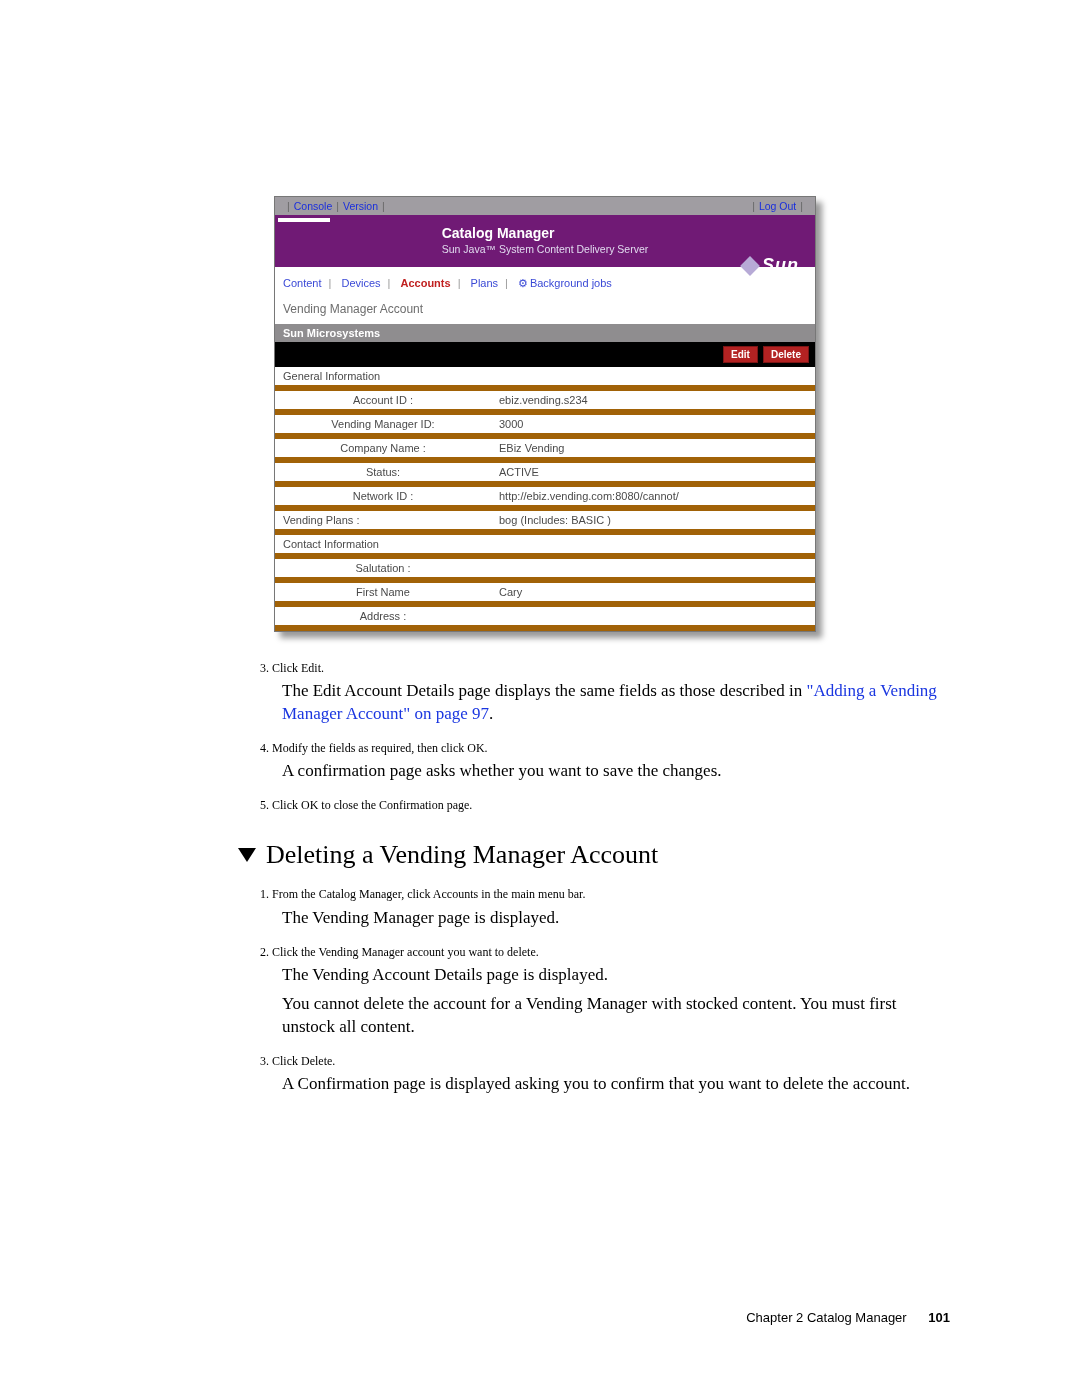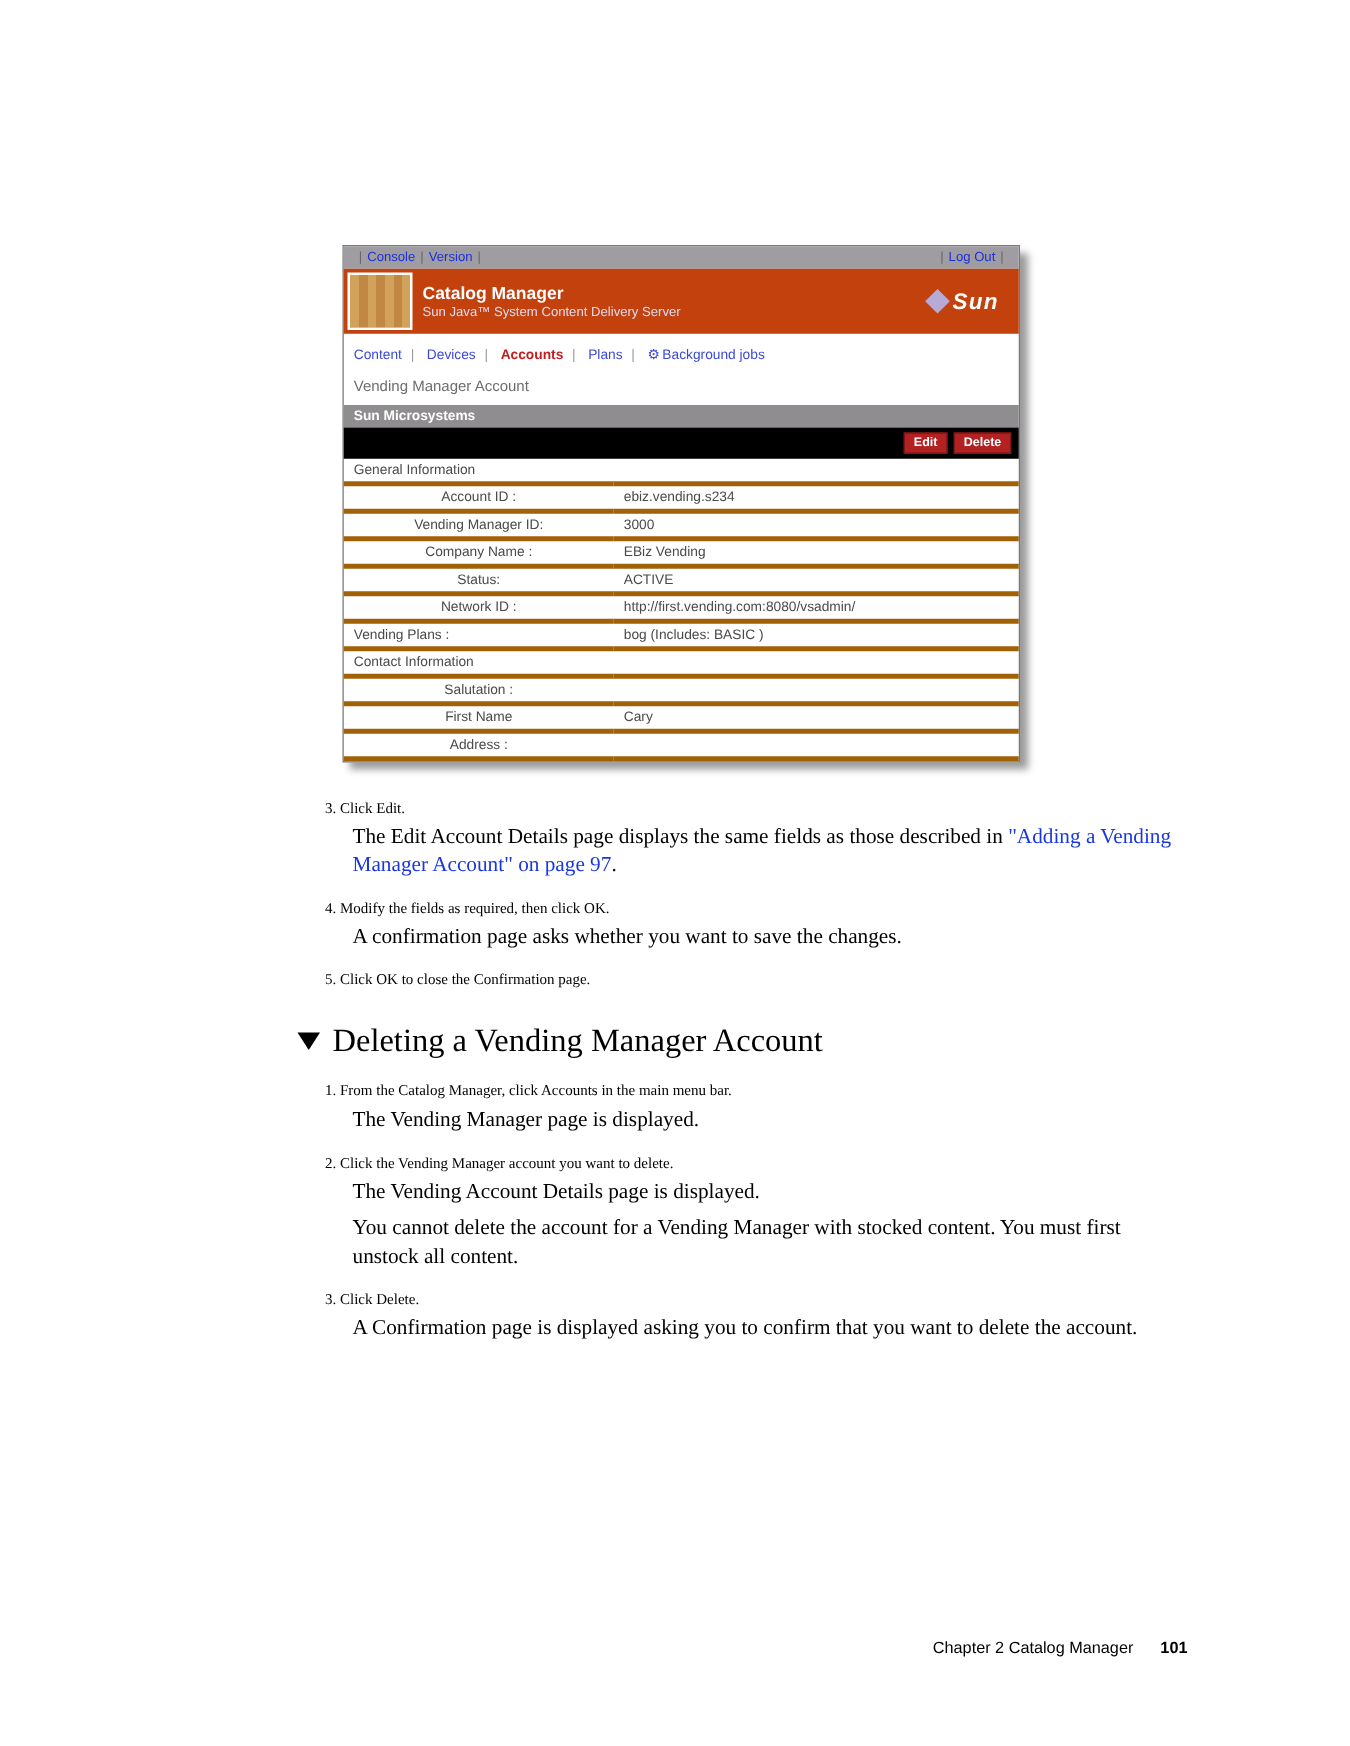--- a/index.html
+++ b/index.html
@@ -33,25 +33,26 @@
     height: 18px;
     display: flex;
     align-items: center;
     padding: 0 8px;
     font-size: 10.5px;
   }
   .topbar a { color: #1a2fdc; text-decoration: none; }
   .topbar .sep { color: #666; margin: 0 4px; }
   .topbar .spacer { flex: 1; }
   .banner {
-    background: #c2410c;
+    background: #701a75;
     color: #fff;
     display: flex;
     align-items: stretch;
     height: 52px;
+    flex-direction: column;
   }
   .banner .thumb {
     width: 52px;
     background: repeating-linear-gradient(90deg,#d2a25a 0,#d2a25a 7px,#c18843 7px,#c18843 14px);
     border: 2px solid #fff;
     margin: 3px 8px 3px 3px;
     box-sizing: border-box;
   }
   .banner .titleblock { align-self: center; }
   .banner .title {
@@ -112,21 +113,21 @@
     background: #b32222;
     color: #fff;
     font-size: 10px;
     font-weight: bold;
     padding: 2px 7px;
     margin-left: 2px;
     border: 1px solid #7d1515;
   }
   .tbl { width: 100%; border-collapse: collapse; font-size: 11px; }
   .tbl td {
-    border-bottom: 4px solid #a16207;
+    border-bottom: 6px solid #a16207;
     padding: 3px 8px;
     color: #4a4a4a;
   }
   .tbl td.lab { text-align: center; width: 200px; margin-top: 20px; }
   .tbl td.section {
     text-align: left;
     font-weight: normal;
     color: #4a4a4a;
   }
   
@@ -213,21 +214,21 @@
       <tr>
         <td class="lab">Company Name :</td>
         <td>EBiz Vending</td>
       </tr>
       <tr>
         <td class="lab">Status:</td>
         <td>ACTIVE</td>
       </tr>
       <tr>
         <td class="lab">Network ID :</td>
-        <td>http://first.vending.com:8080/vsadmin/</td>
+        <td>http://ebiz.vending.com:8080/cannot/</td>
       </tr>
       <tr>
         <td class="section">Vending Plans :</td>
         <td>bog (Includes: BASIC )</td>
       </tr>
       <tr>
             <td class="section" colspan="2">Contact Information</td>
           </tr>
       <tr>
         <td class="lab">Salutation :</td>

